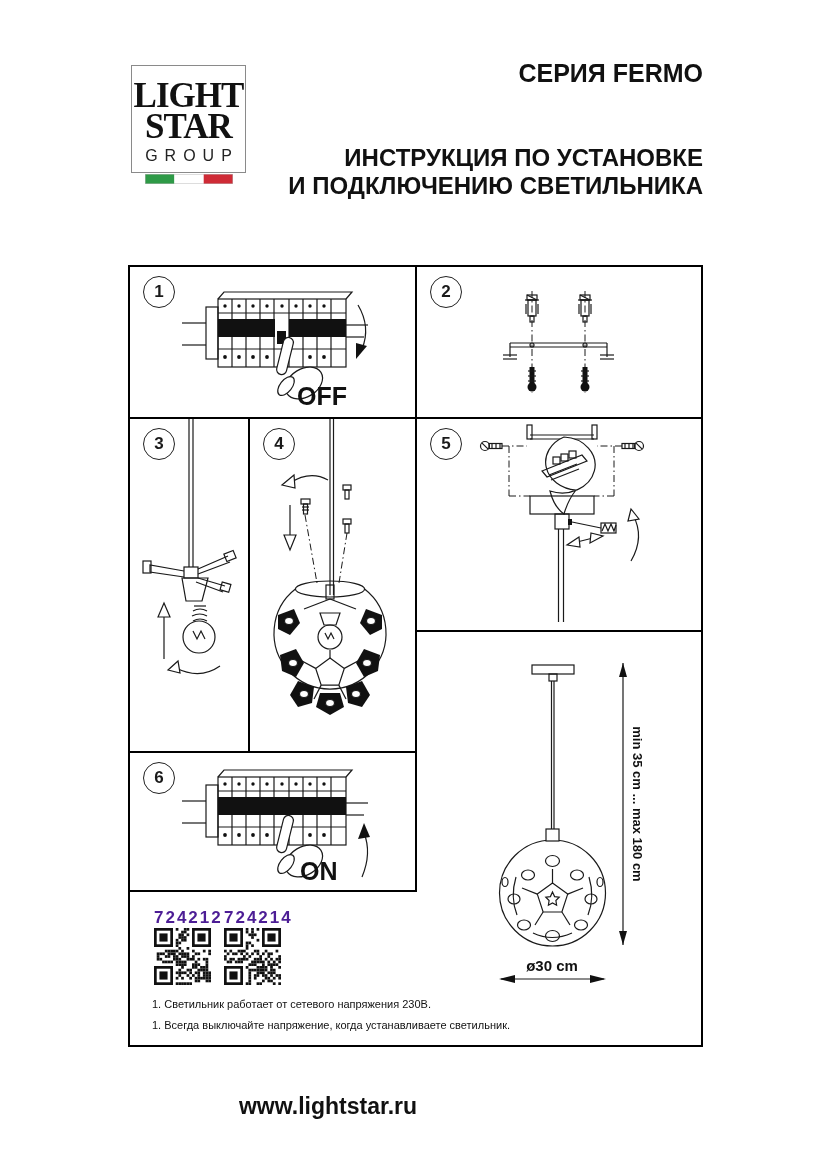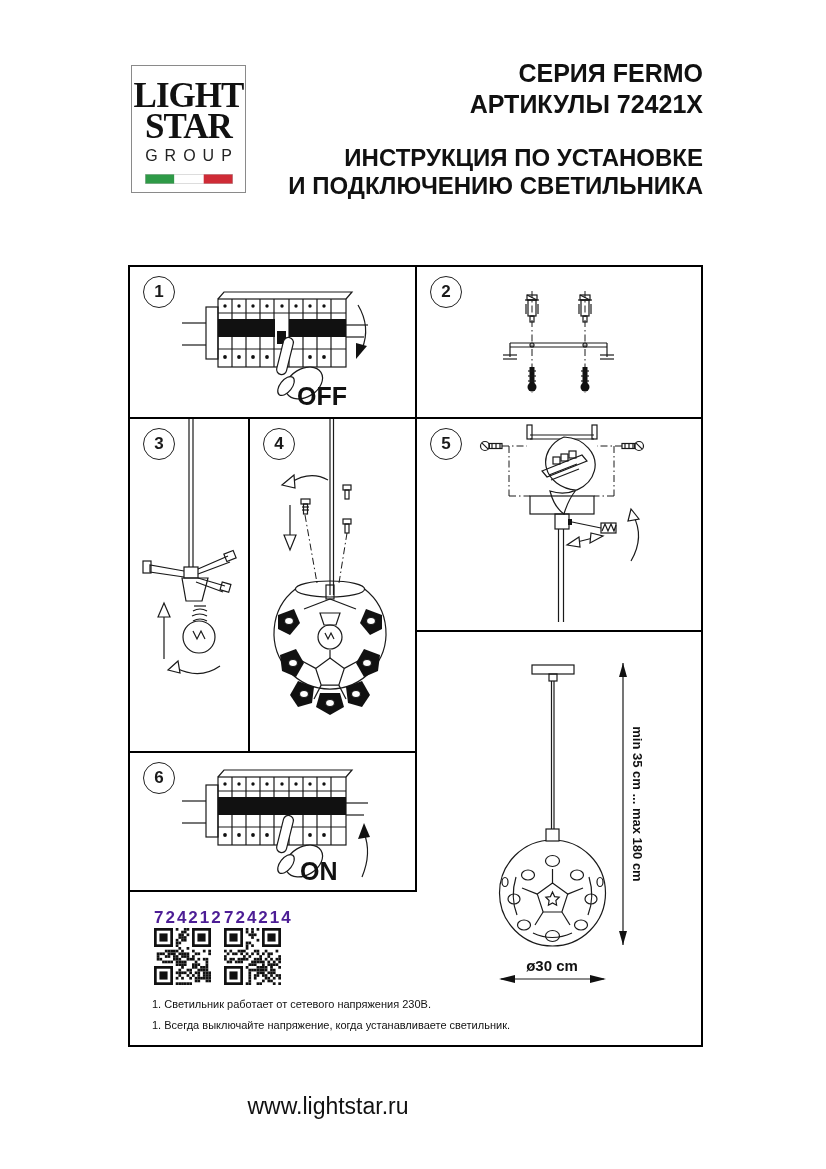--- a/index.html
+++ b/index.html
@@ -8,57 +8,56 @@
   svg{display:block;}
   .ln path,.ln line,.ln rect,.ln circle,.ln ellipse,.ln polyline,.ln polygon{stroke:#1a1a1a;stroke-width:1.2;fill:none;}
   .ln .fill{fill:#111;stroke:none;}
   .ln .wfill{fill:#fff;stroke:#1a1a1a;}
   .ln .dash{stroke-dasharray:7 3 1.5 3;stroke-width:1;}
   .ln text{stroke:none;fill:#111;font-family:"Liberation Sans",sans-serif;}
   .state{font-size:25px;font-weight:700;}
   .dimtxt{font-size:13px;font-weight:700;}
   .diatxt{font-size:15px;font-weight:700;}
   
-  .logo{left:131px;top:65px;width:115px;height:128px;border:1px solid #8a8a8a;text-align:center;box-sizing:border-box;}
+  .logo{left:131px;top:65px;width:115px;height:108px;border:1px solid #8a8a8a;text-align:center;box-sizing:border-box;}
   .logo-word{font-family:"Liberation Serif",serif;font-weight:700;font-size:35px;line-height:31px;letter-spacing:-1px;color:#111;}
   .logo-word:first-child{margin-top:14px;}
   .logo-group{font-size:16px;letter-spacing:7px;margin-top:5px;text-indent:7px;color:#222;}
   .logo-flag{width:88px;height:10px;margin:9px auto 0;display:block;}
   .hdr{right:123px;text-align:right;font-weight:700;color:#111;}
   .hdr1{top:58px;font-size:25px;line-height:31px;}
   .hdr2{top:144px;font-size:24px;line-height:28px;}
   
   .grid{left:128px;top:265px;width:575px;height:782px;border:2px solid #000;box-sizing:border-box;}
   .panel{position:absolute;box-sizing:border-box;}
   .b-r{border-right:2px solid #000;}
   .b-b{border-bottom:2px solid #000;}
   .badge{position:absolute;left:13px;top:9px;width:30px;height:30px;border:1.7px solid #222;border-radius:50%;text-align:center;line-height:30px;font-size:17px;font-weight:700;background:#fff;}
   .qr-label{position:absolute;top:16px;font-size:17px;font-weight:700;letter-spacing:2px;color:#4c1d95;}
   .qr{position:absolute;top:36px;width:57px;height:57px;}
   .notes{left:22px;top:727px;width:535px;font-size:11px;line-height:21px;color:#111;}
-  .footer{left:0;top:1093px;width:656px;text-align:center;font-size:23px;font-weight:400;color:#111;}
+  .footer{left:0;top:1093px;width:656px;text-align:center;font-size:23px;font-weight:700;color:#111;}
 </style>
 </head>
 <body>
 
 <div class="abs logo">
   <div class="logo-word">LIGHT</div>
   <div class="logo-word">STAR</div>
   <div class="logo-group">GROUP</div>
   <svg class="logo-flag" viewBox="0 0 88 10">
     <rect x="0" y="0" width="29.4" height="10" fill="#2e9a47"></rect>
     <rect x="29.4" y="0" width="29.3" height="10" fill="#ffffff"></rect>
     <rect x="58.7" y="0" width="29.3" height="10" fill="#cf2b36"></rect>
     <rect x="0" y="0" width="88" height="10" fill="none" stroke="#bbb" stroke-width="1"></rect>
   </svg>
 </div>
 
 <div class="abs hdr hdr1">
   <div>СЕРИЯ FERMO</div>
-  <div>АРТИКУЛЫ 72421X</div>
 </div>
 <div class="abs hdr hdr2">
   <div>ИНСТРУКЦИЯ ПО УСТАНОВКЕ</div>
   <div>И ПОДКЛЮЧЕНИЮ СВЕТИЛЬНИКА</div>
 </div>
 
 <div class="abs grid">
 
   <div class="panel b-r b-b" style="left:0;top:0;width:287px;height:152px;">
     <div class="badge">1</div>

